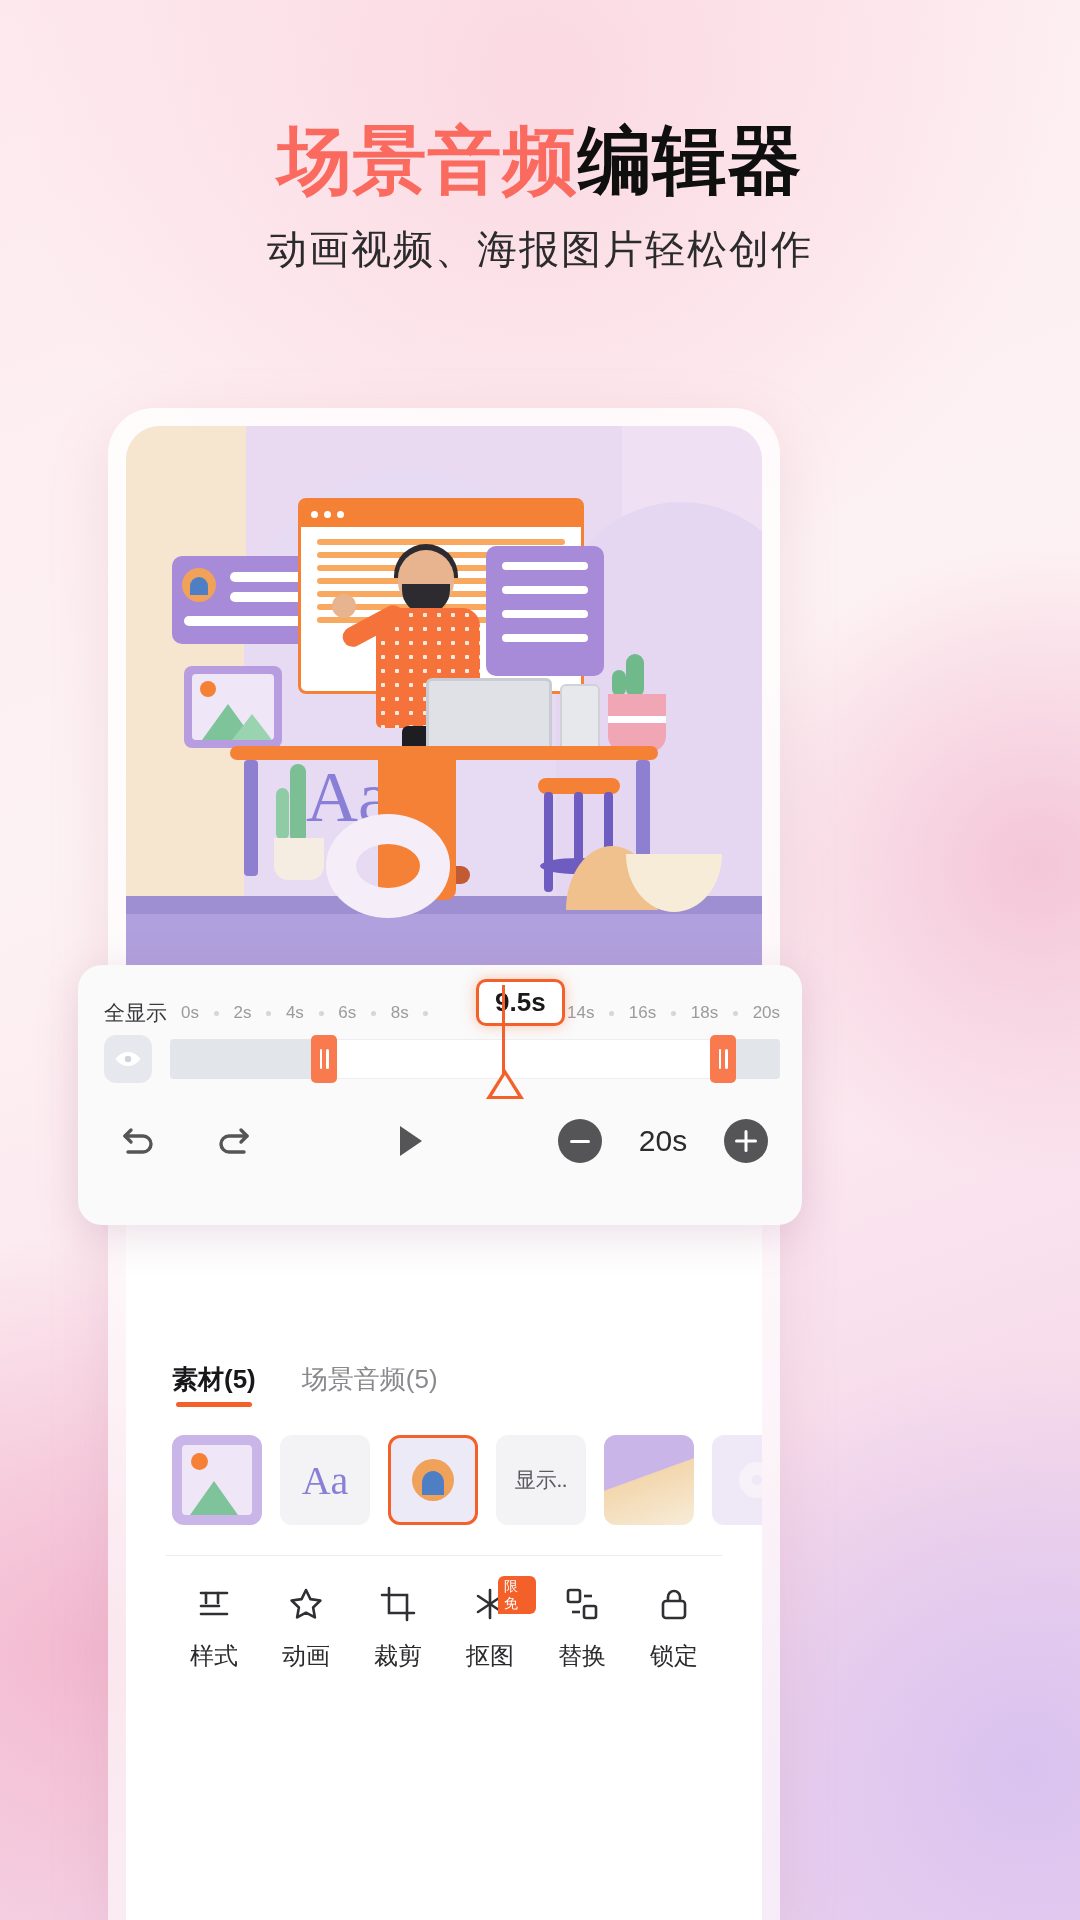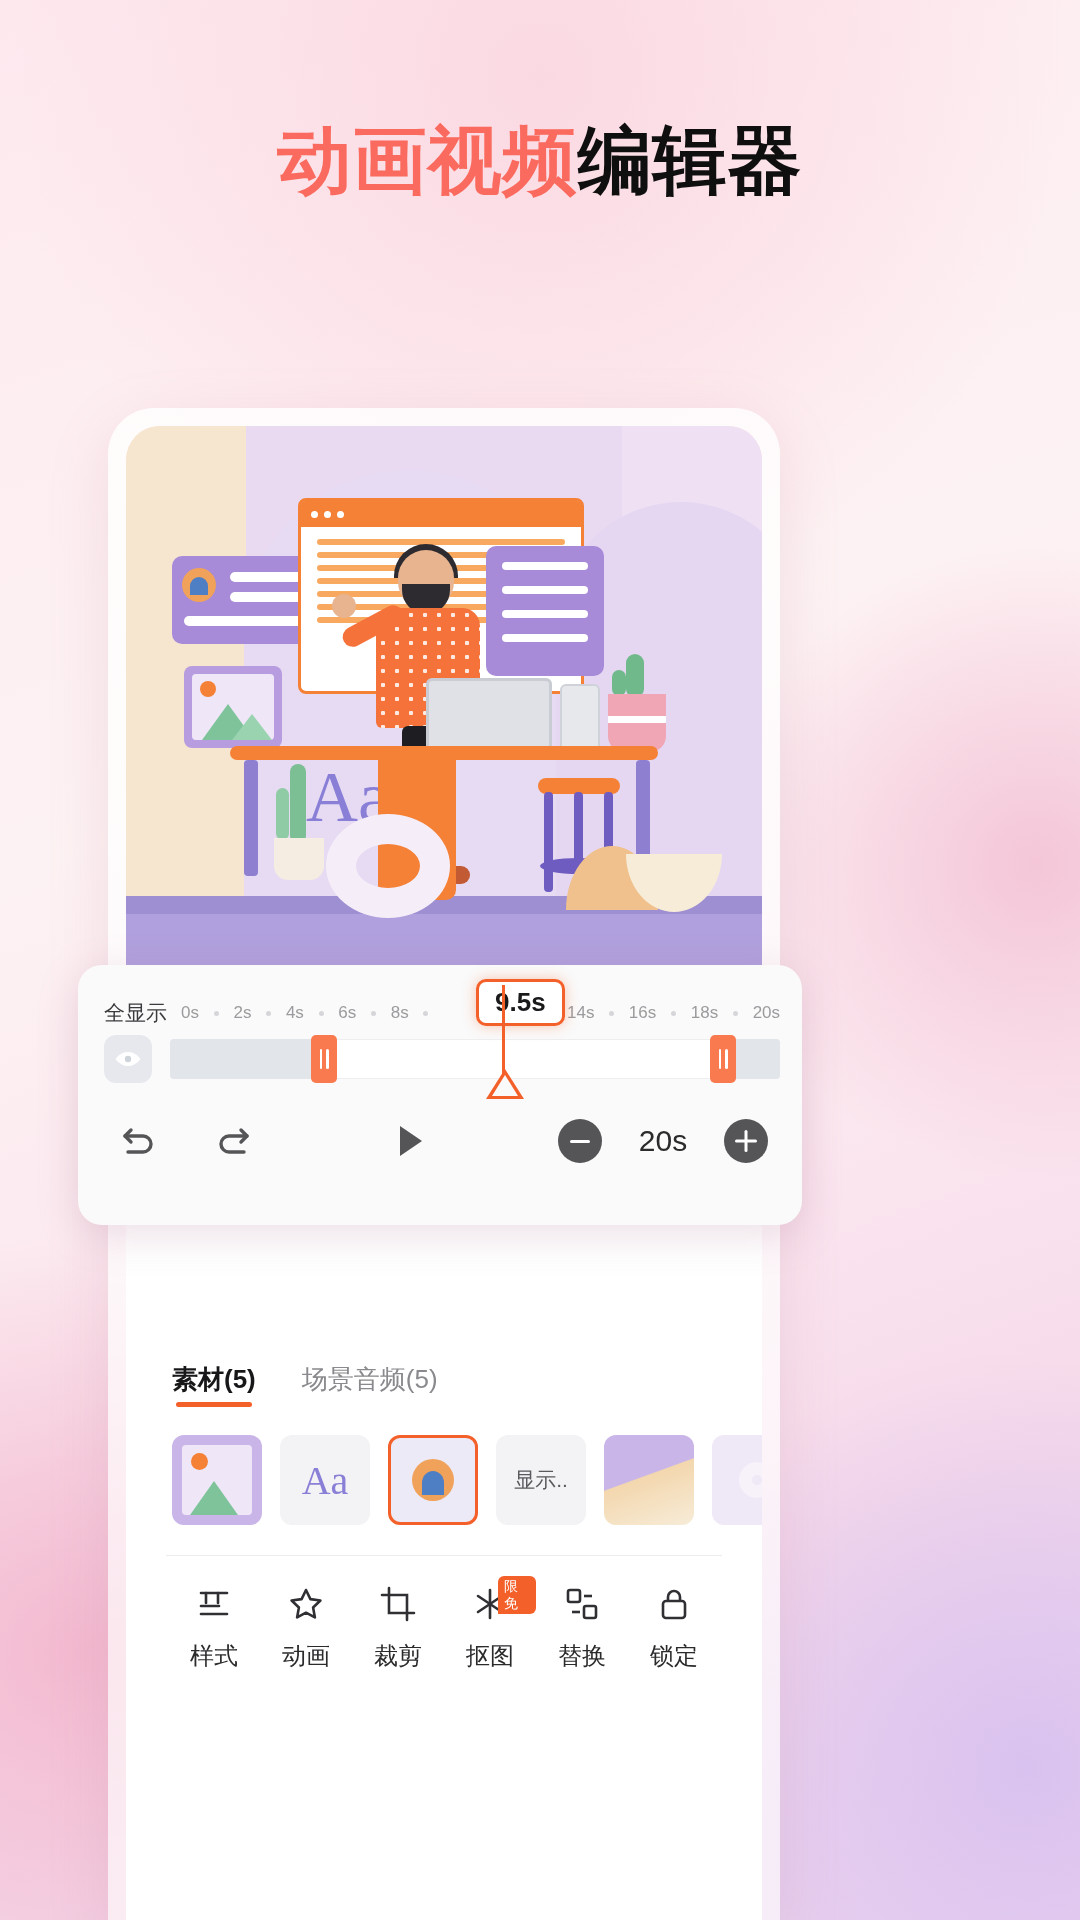--- a/index.html
+++ b/index.html
@@ -145,21 +145,21 @@
   .dur-label { font-size:30px; color:#2b2b2e; min-width: 78px; text-align:center;}
 
   
   .tabs { display:flex; gap:46px; padding: 36px 0 0 46px; }
   .tab { font-size:26px; color:#8a8a8e; padding-bottom:10px; position:relative;}
   .tab.active { color:#17171a; font-weight:bold;}
   .tab.active::after { content:""; position:absolute; left:4px; right:4px; bottom:0; height:5px; background:#f4602a; border-radius:3px;}
 
   
   .thumbs { display:flex; gap:18px; padding: 28px 0 0 46px; }
-  .thumb { width:90px; height:90px; border-radius:12px; overflow:hidden; position:relative; background:#f2f2f5; flex:0 0 auto;}
+  .thumb { width:90px; height:90px; border-radius:12px; overflow:hidden; position:relative; background:#f2f2f5; flex:0 0 auto;font-family:Liberation Serif, serif;}
   .thumb.sel { border:3px solid #f4602a; }
   .t-img { background:#c9b5e8; }
   .t-img .pic-inner2 { position:absolute; inset:10px; background:#efe7f8; border-radius:4px; overflow:hidden;}
   .t-img .s { position:absolute; left:9px; top:8px; width:17px; height:17px; border-radius:50%; background:#f58137;}
   .t-img .m { position:absolute; left:8px; bottom:0; width:0;height:0; border-left:24px solid transparent;border-right:24px solid transparent;border-bottom:34px solid #7ec39a;}
   .t-aa { background:#f3f3f6; display:flex; align-items:center; justify-content:center; font-size:40px; color:#8a7fd6; font-family:"Liberation Serif", serif;}
   .t-av { background:#eceaf6; display:flex; align-items:center; justify-content:center;}
   .t-av .head { width:42px; height:42px; border-radius:50%; background:#f0a15a; position:relative; overflow:hidden;}
   .t-av .head::after { content:""; position:absolute; left:10px; top:12px; width:22px; height:24px; border-radius:50% 50% 0 0; background:#4e7fc4;}
   .t-txt { background:#f3f3f6; display:flex; align-items:center; justify-content:center; font-size:21px; color:#5a5a5e;}
@@ -175,22 +175,23 @@
   .tool-lb { font-size:24px; color:#2b2b2e;}
   .badge { position:absolute; left:54px; top:-6px; background:#f4602a; color:#fff; font-size:14px; border-radius:6px 6px 6px 0; padding:2px 6px; line-height:1.2;}
 </style>
 </head>
 <body>
 
 <div class="bg-wash"></div>
 
 <div class="header">
   <div class="headline">
-    <span class="hl-a">动画视频</span><span class="hl-b">编辑器</span>
-  </div>
+    <span class="hl-a">场景音频</span><span class="hl-b">编辑器</span>
+  </div>
+  <div class="subhead">动画视频、海报图片轻松创作</div>
 </div>
 
 <div class="phone">
 <div class="phone-inner">
 
   <div class="canvas">
     <div class="c-bg-left"></div>
     <div class="c-bg-mid"></div>
     <div class="c-bg-right"></div>
     <div class="c-dome"></div>

